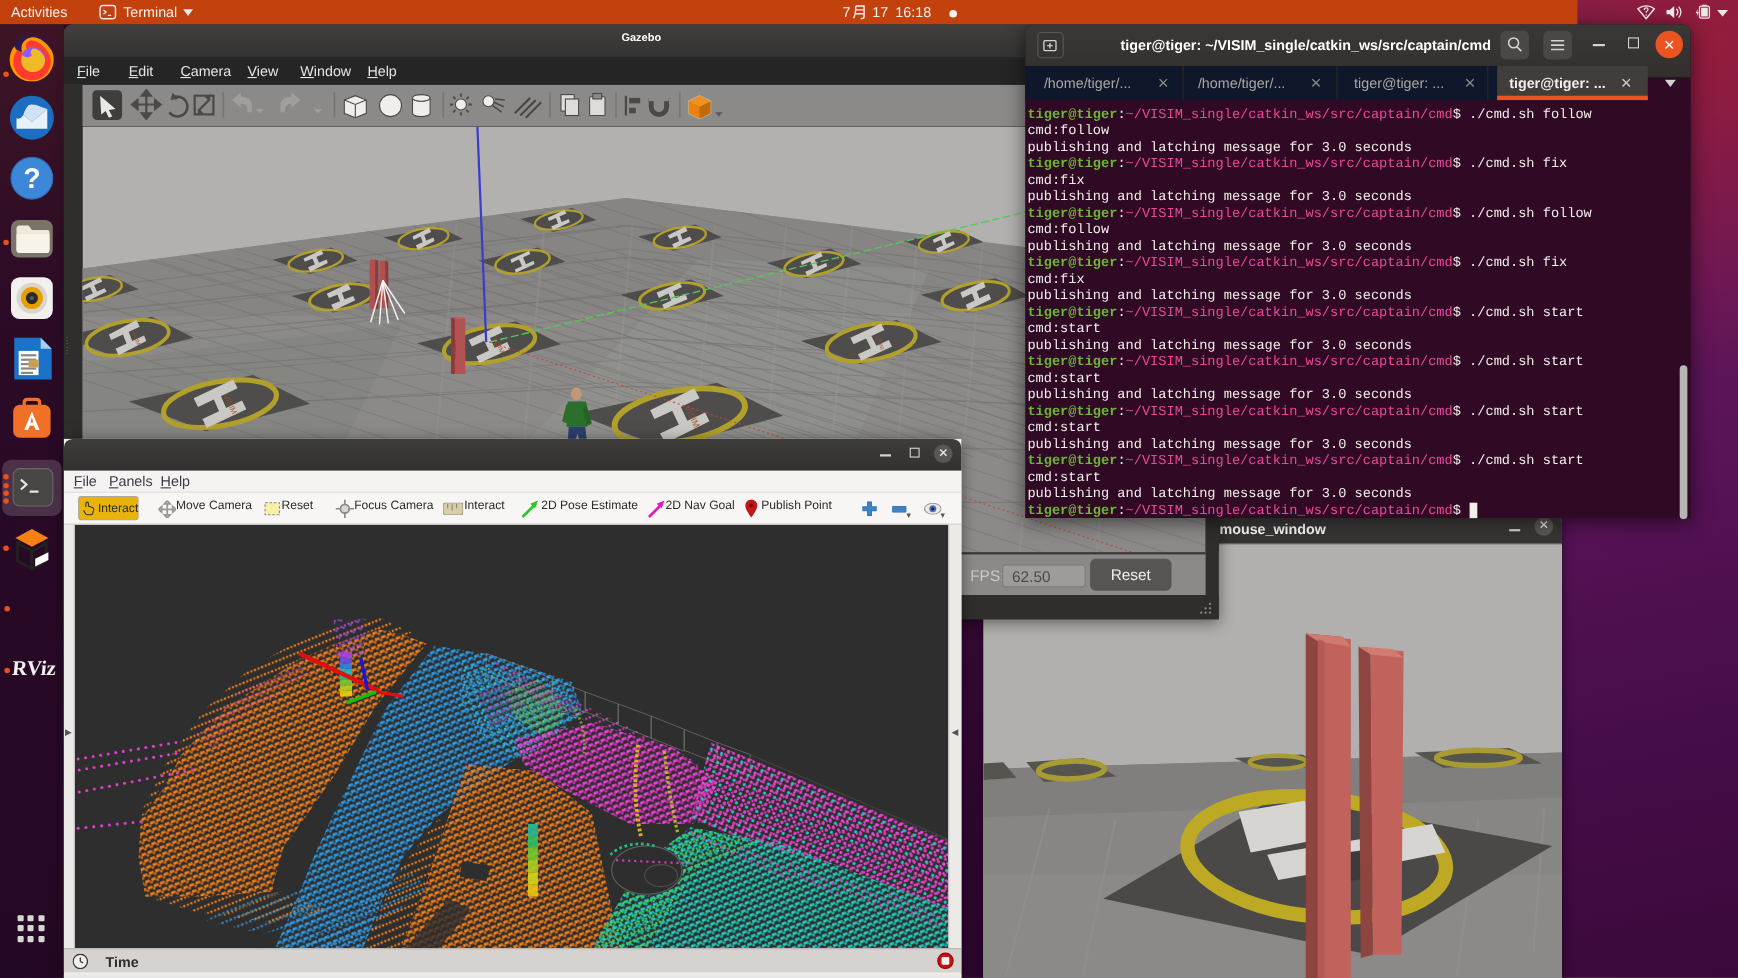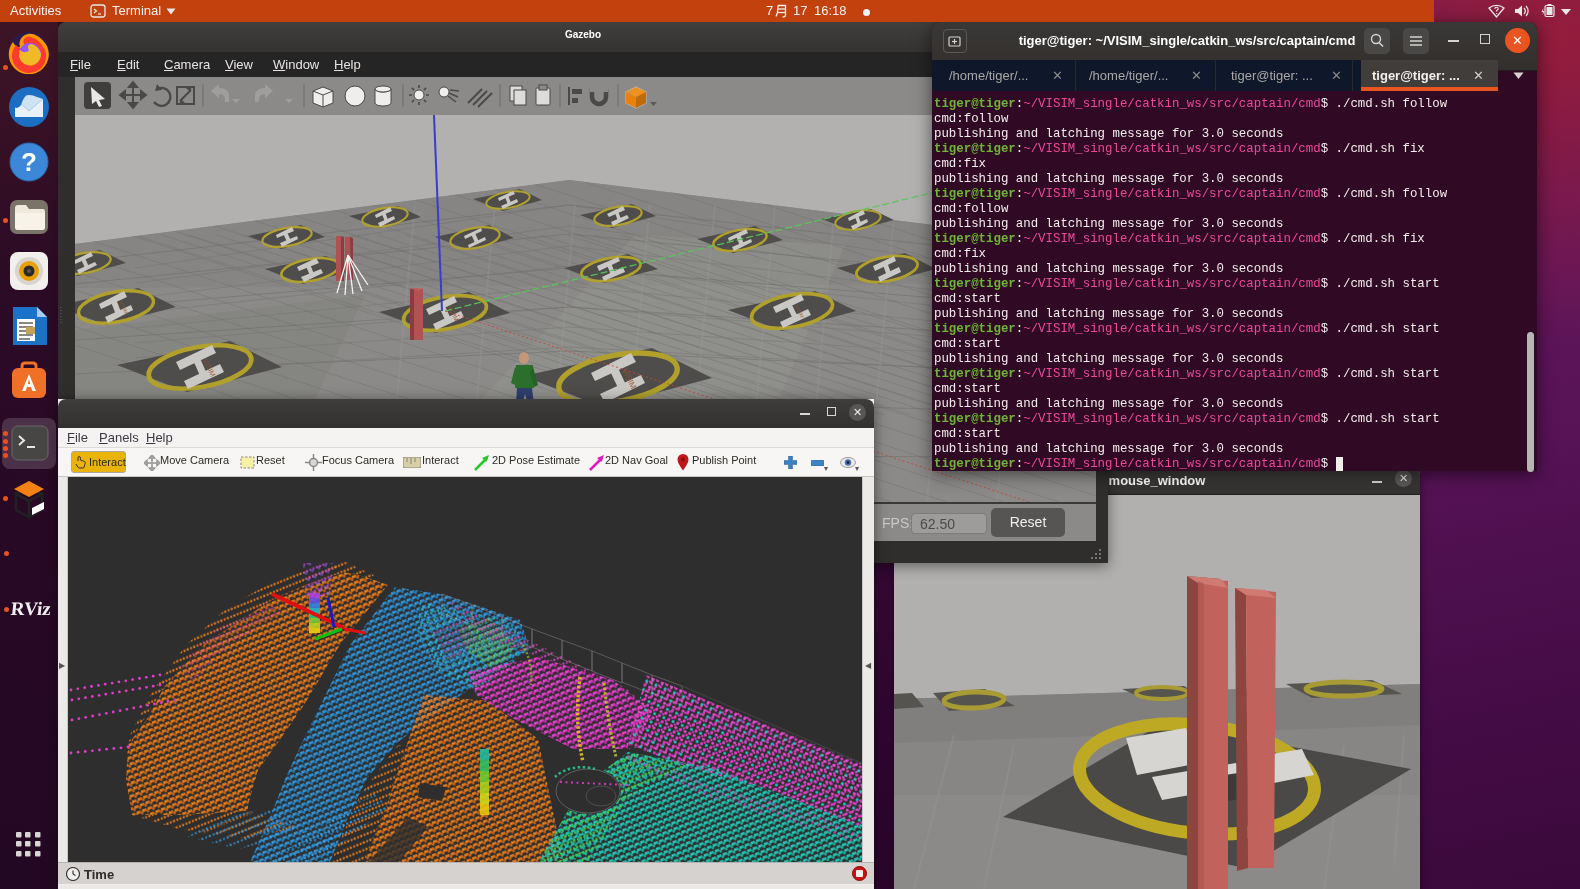--- a/index.html
+++ b/index.html
@@ -671,21 +671,21 @@
 <line x1="276" y1="152" x2="298" y2="156" stroke="#e01010" stroke-width="3"></line>
 <line x1="247" y1="162" x2="274" y2="152" stroke="#10c010" stroke-width="3"></line>
 <line x1="260" y1="121" x2="266" y2="150" stroke="#1818d0" stroke-width="3"></line>
 </svg>
  <div class="abs" style="left:0;top:463px;width:816px;height:22px;background:#d5d2cf;border-top:1px solid #b5b2af">
    <svg class="abs" style="left:8px;top:4px" width="14" height="14">
         <circle cx="7" cy="7" r="6.5" fill="#f0efed" stroke="#3a3a3a" stroke-width="1.2"></circle>
         <line x1="7" y1="7" x2="7" y2="3.5" stroke="#3a3a3a" stroke-width="1.2"></line>
         <line x1="7" y1="7" x2="9.5" y2="8.5" stroke="#3a3a3a" stroke-width="1.2"></line>
       </svg>
-   <span class="abs" style="left:26px;top:4px;font-size:13px;font-weight:bold;color:#2e2b28">Time</span>
+   <span class="abs" style="left:38px;top:4px;font-size:13px;font-weight:bold;color:#2e2b28">Time</span>
    <span class="abs" style="right:7px;top:3px;width:15px;height:15px;border-radius:50%;background:#cc1010;border:1px solid #8a0808"></span>
    <span class="abs" style="right:11px;top:7px;width:7px;height:7px;background:#f0f0f0;border-radius:1px"></span>
  </div>
  <div class="abs" style="left:0;top:486px;width:816px;height:4px;background:#eceae7"></div>
 </div>
 
 <div class="abs" style="left:932px;top:22px;width:605px;height:449px;background:#300a24;border-radius:8px 8px 0 0;box-shadow:0 3px 18px rgba(0,0,0,.55)">
  <div class="abs" style="left:0;top:0;width:605px;height:49px;background:linear-gradient(#3a3836,#322f2d);border-radius:8px 8px 0 0;border-bottom:1px solid #201e1c">
   <div class="abs" style="left:11px;top:7px;width:24px;height:24px;border:1px solid #5a5856;border-radius:4px">
     <svg width="22" height="22">

